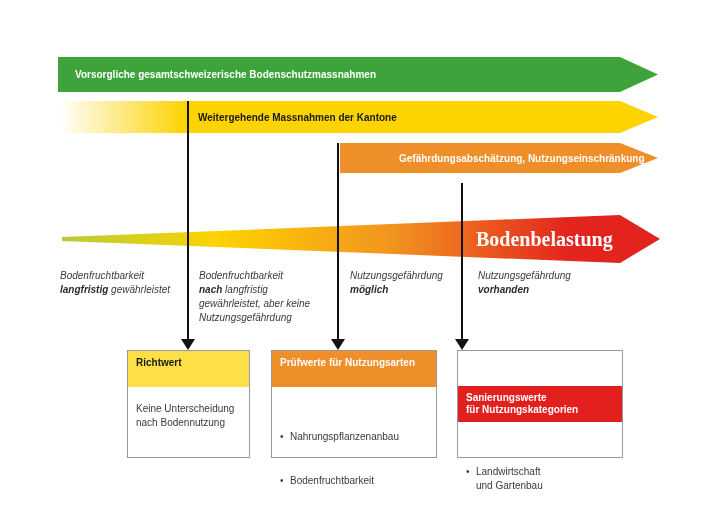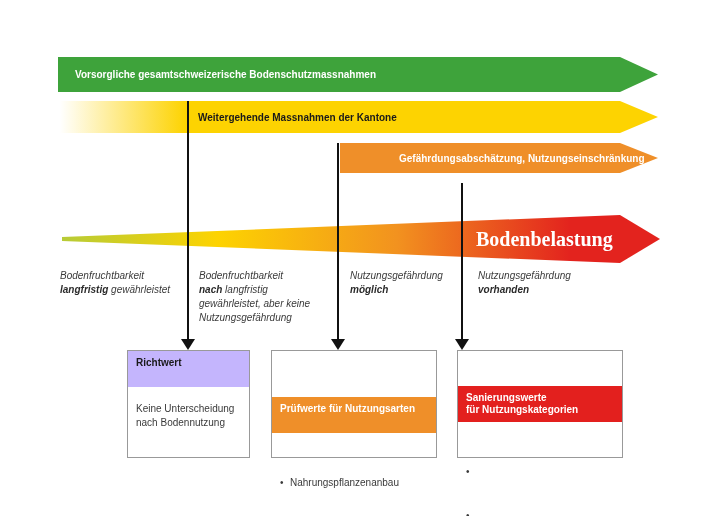--- a/index.html
+++ b/index.html
@@ -59,22 +59,22 @@
     position:absolute; top:350px; height:108px; background:#ffffff;
     border:1px solid #999999; box-sizing:border-box;
   }
   .box-1 { left:127px; width:123px; }
   .box-2 { left:271px; width:166px; }
   .box-3 { left:457px; width:166px; }
   .box-header {
     height:36px; box-sizing:border-box; padding:6px 4px 0 8px;
     font-size:10px; font-weight:bold; line-height:12px; white-space:pre;
   }
-  .box-1 .box-header { background:#c4b5fd; color:#1a1a1a; }
-  .box-2 .box-header { background:#ef8f29; color:#ffffff;margin-top:46px; }
+  .box-1 .box-header { background:#fde047; color:#1a1a1a; }
+  .box-2 .box-header { background:#ef8f29; color:#ffffff; }
   .box-3 .box-header { background:#e3201e; color:#ffffff;margin-top:35px; }
   .box-body {
     padding:15px 6px 0 8px; font-size:10px; line-height:14px;
     color:#3a3a3a; white-space:pre;
   }
   .bullet-item { display:flex; margin-bottom:2px; }
   .bullet-item .b { flex:0 0 10px; }
 </style>
 </head>
 <body>
@@ -126,19 +126,20 @@
       <div class="bullet-item"><span class="b">•</span><span>Bodenfruchtbarkeit</span></div>
       <div class="bullet-item"><span class="b">•</span><span>Nutzung mit möglicher
 direkter Bodenaufnahme</span></div>
     </div>
   </div>
 
   <div class="box box-3">
     <div class="box-header">Sanierungswerte
 für Nutzungskategorien</div>
     <div class="box-body">
-      <div class="bullet-item"><span class="b">•</span></div>
+      <div class="bullet-item"><span class="b">•</span><span>Landwirtschaft
+und Gartenbau</span></div>
       <div class="bullet-item"><span class="b">•</span></div>
       
     </div>
   </div>
 
 </div>
 
 </body></html>

